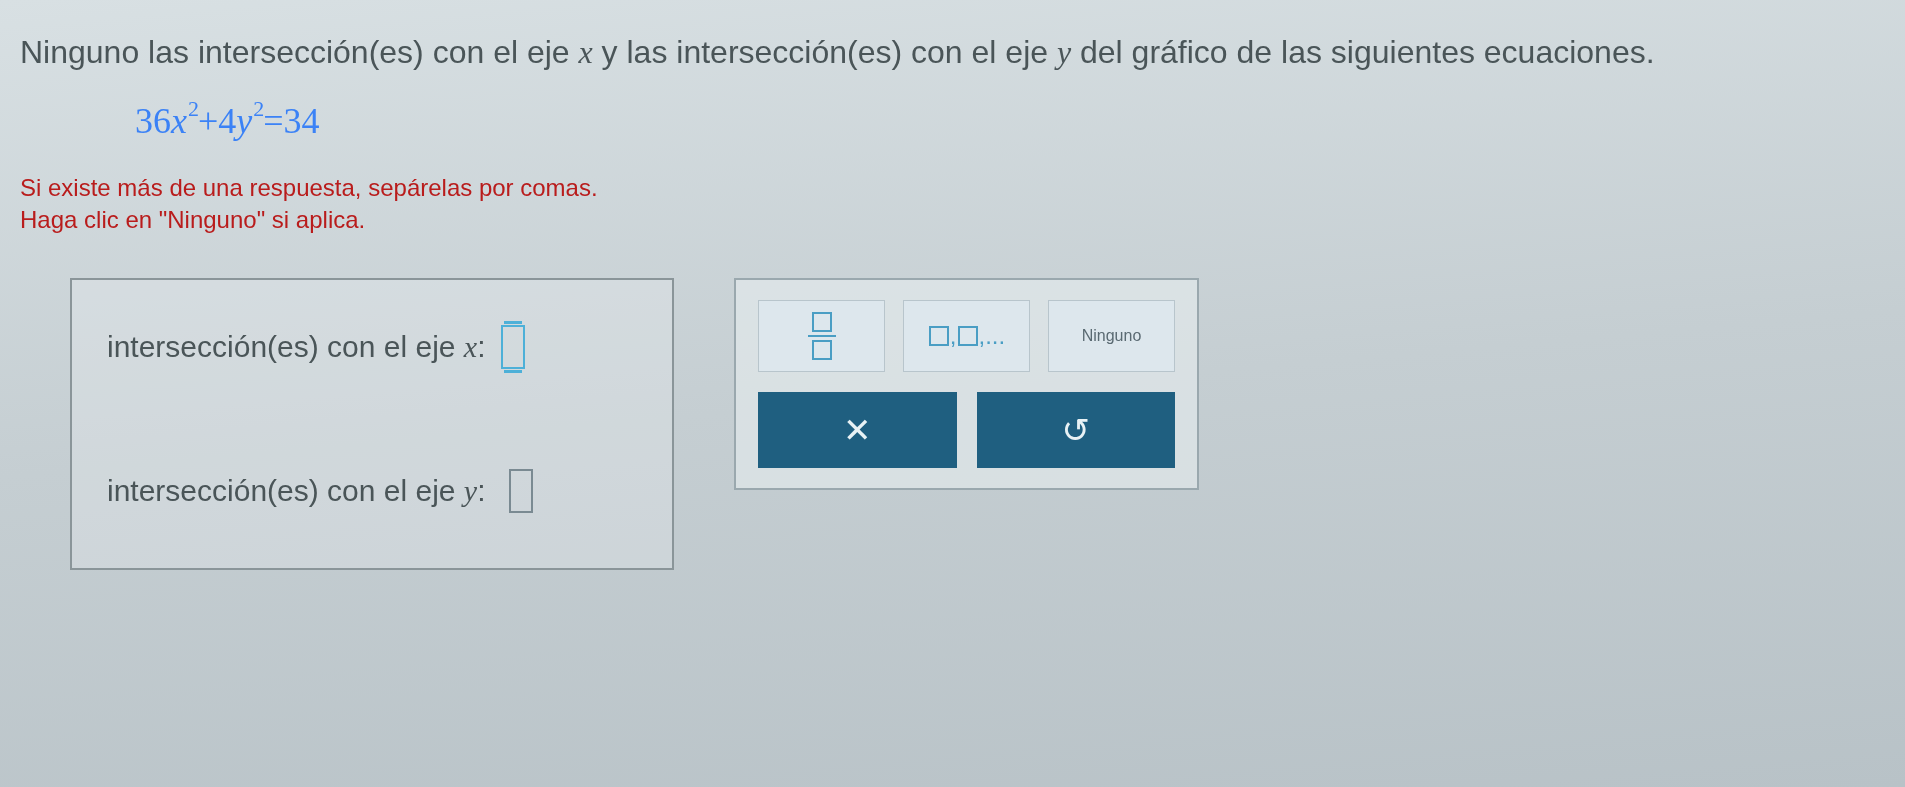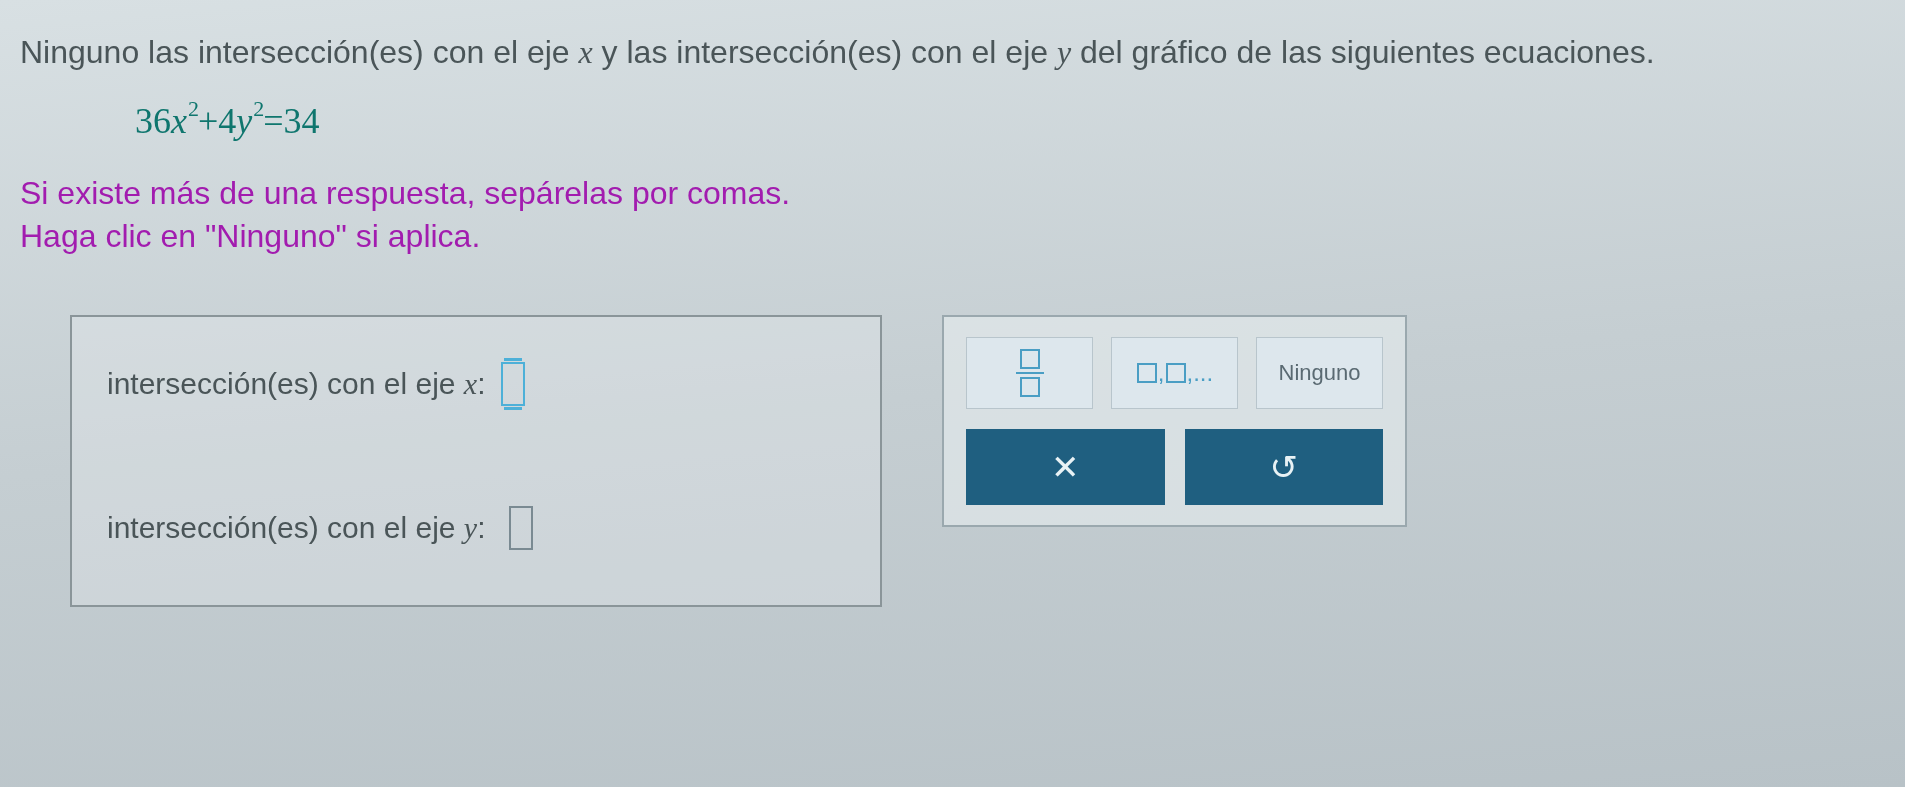--- a/index.html
+++ b/index.html
@@ -15,42 +15,42 @@
     .question-text {
       font-size: 32px;
       color: #4a5558;
       line-height: 1.4;
       margin-bottom: 20px;
     }
     .italic { font-style: italic; font-family: "Times New Roman", serif; }
     .equation {
       font-size: 36px;
       font-family: "Times New Roman", serif;
-      color: #0f766e;
+      color: #3b82f6;
       margin: 25px 0 30px 115px;
       display: flex;
       align-items: center;
     }
     .equation sup { font-size: 22px; position: relative; top: -12px; left: 1px; }
     .instructions {
-      font-size: 32px;
-      color: #a21caf;
+      font-size: 24px;
+      color: #b91c1c;
       line-height: 1.35;
-      margin-bottom: 57px;
+      margin-bottom: 41px;
     }
     .bottom-area {
       display: flex;
       gap: 60px;
       align-items: flex-start;
       margin-left: 50px;
     }
     .answer-box {
       border: 2px solid #8a9599;
       background: rgba(235,240,242,0.3);
-      width: 812px;
+      width: 604px;
       padding: 45px 35px 55px 35px;
     }
     .answer-row {
       display: flex;
       align-items: center;
       font-size: 30px;
       color: #4a5558;
       margin-bottom: 100px;
     }
     .answer-row:last-child { margin-bottom: 0; gap: 8px; }
@@ -105,21 +105,21 @@
     }
     .fraction .num, .fraction .den {
       width: 20px; height: 20px; border: 2px solid #4a9ec4;
     }
     .fraction .bar { width: 28px; height: 2px; background: #4a9ec4; margin: 3px 0; }
     .list-btn span.sq {
       display: inline-block; width: 20px; height: 20px; border: 2px solid #4a9ec4;
       margin: 0 1px;
     }
     .list-btn { color: #4a9ec4; font-size: 24px; font-weight: 500;}
-    .ninguno-btn { font-size: 22px; }
+    .ninguno-btn { font-size: 16px; }
     .action-btn {
       width: 200px; height: 76px;
       background: #1f5f80;
       color: #e8f2f5;
       display: flex; align-items: center; justify-content: center;
       cursor: pointer;
       font-size: 34px;
     }
     .action-row { display: flex; gap: 20px; }
   </style>

